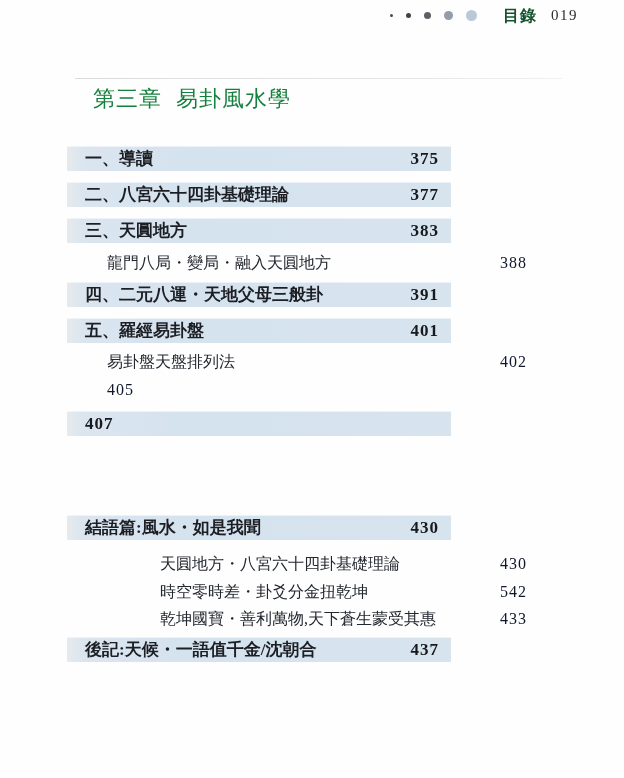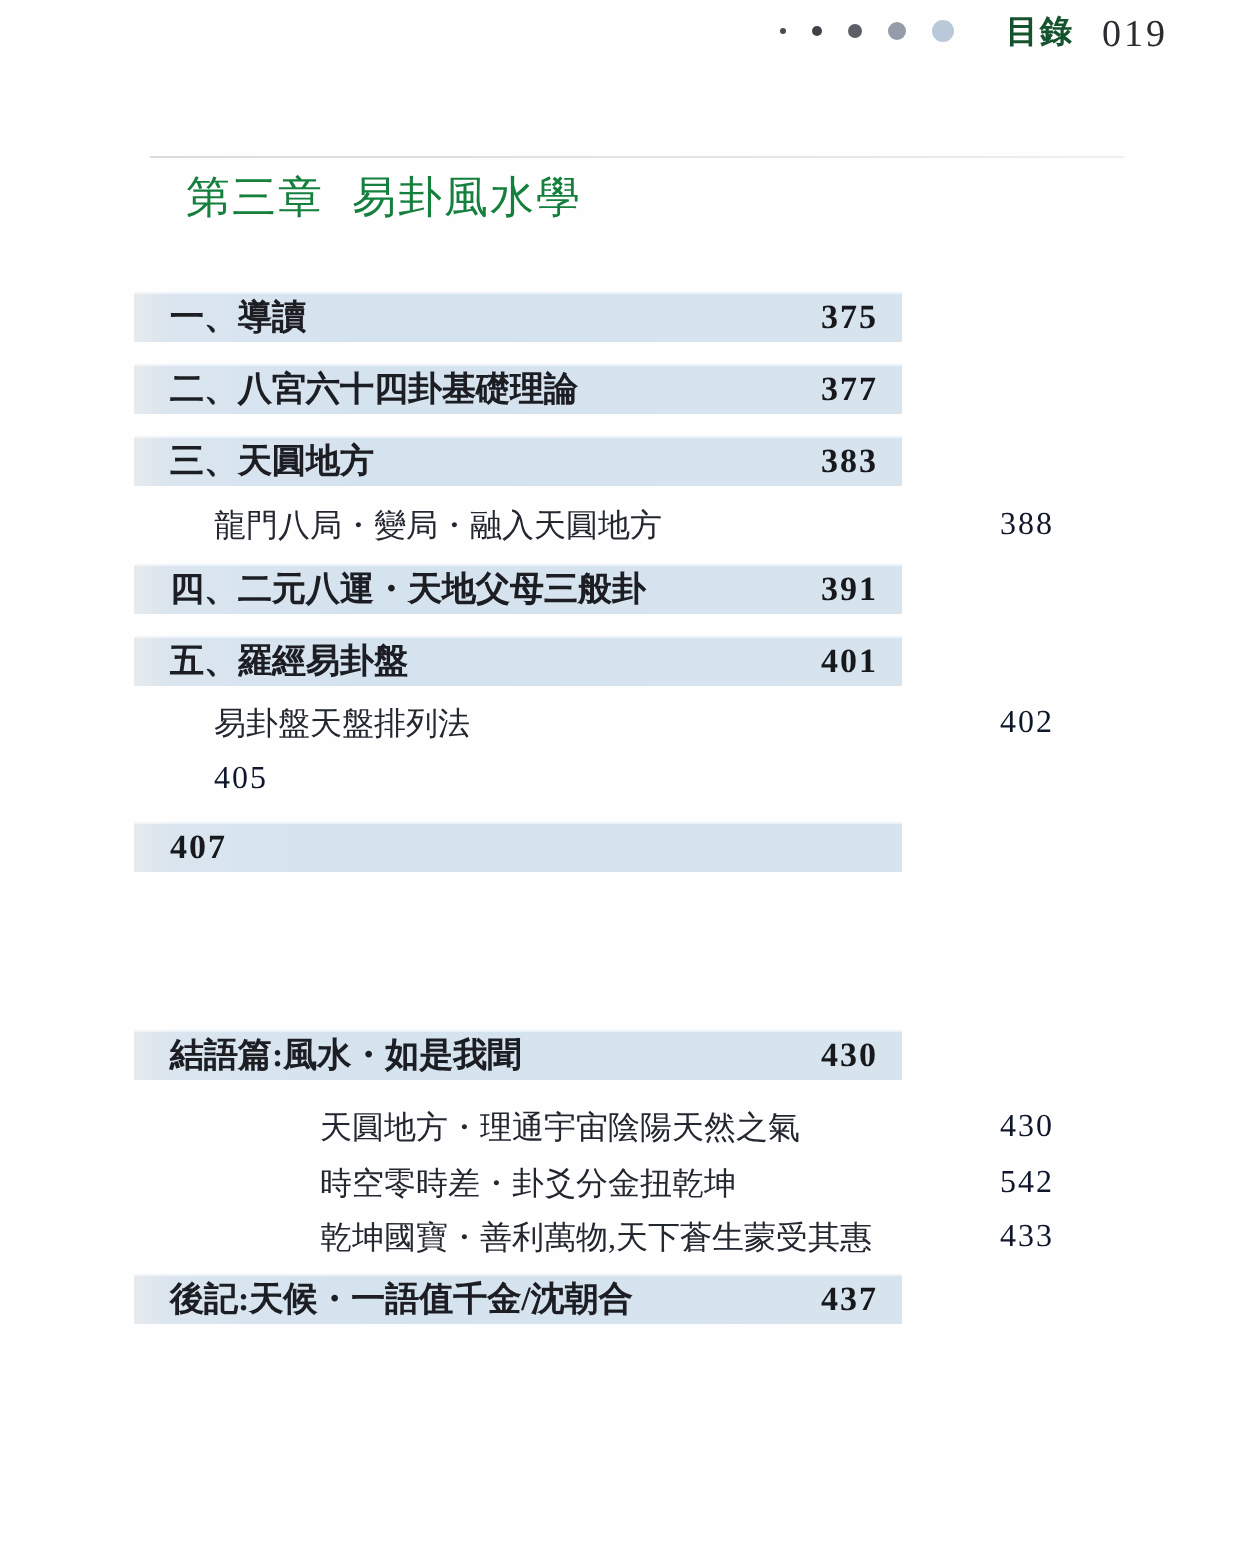--- a/index.html
+++ b/index.html
@@ -53,21 +53,21 @@
     top: 6px;
     font-size: 16px;
     font-weight: bold;
     letter-spacing: 1px;
     color: #14532d;
   }
   .header-pagenum {
     position: absolute;
     left: 551px;
     top: 7px;
-    font-size: 19px;
+    font-size: 15px;
     letter-spacing: 1.5px;
     color: #2a2c30;
   }
 
   
   .rule {
     position: absolute;
     top: 78px;
     left: 75px;
     width: 487px;
@@ -186,21 +186,21 @@
   </div>
   <div class="bar" style="top:411px">
     <span class="pg">407</span>
   </div>
 
   <div class="bar" style="top:515px">
     <span class="lbl">結語篇:風水・如是我聞</span>
     <span class="pg">430</span>
   </div>
   <div class="sub level2" style="top:552px">
-    <span class="lbl">天圓地方・理通宇宙陰陽天然之氣</span>
+    <span class="lbl">天圓地方・八宮六十四卦基礎理論</span>
     <span class="pg">430</span>
   </div>
   <div class="sub level2" style="top:580px">
     <span class="lbl">時空零時差・卦爻分金扭乾坤</span>
     <span class="pg">542</span>
   </div>
   <div class="sub level2" style="top:607px">
     <span class="lbl">乾坤國寶・善利萬物,天下蒼生蒙受其惠</span>
     <span class="pg">433</span>
   </div>

